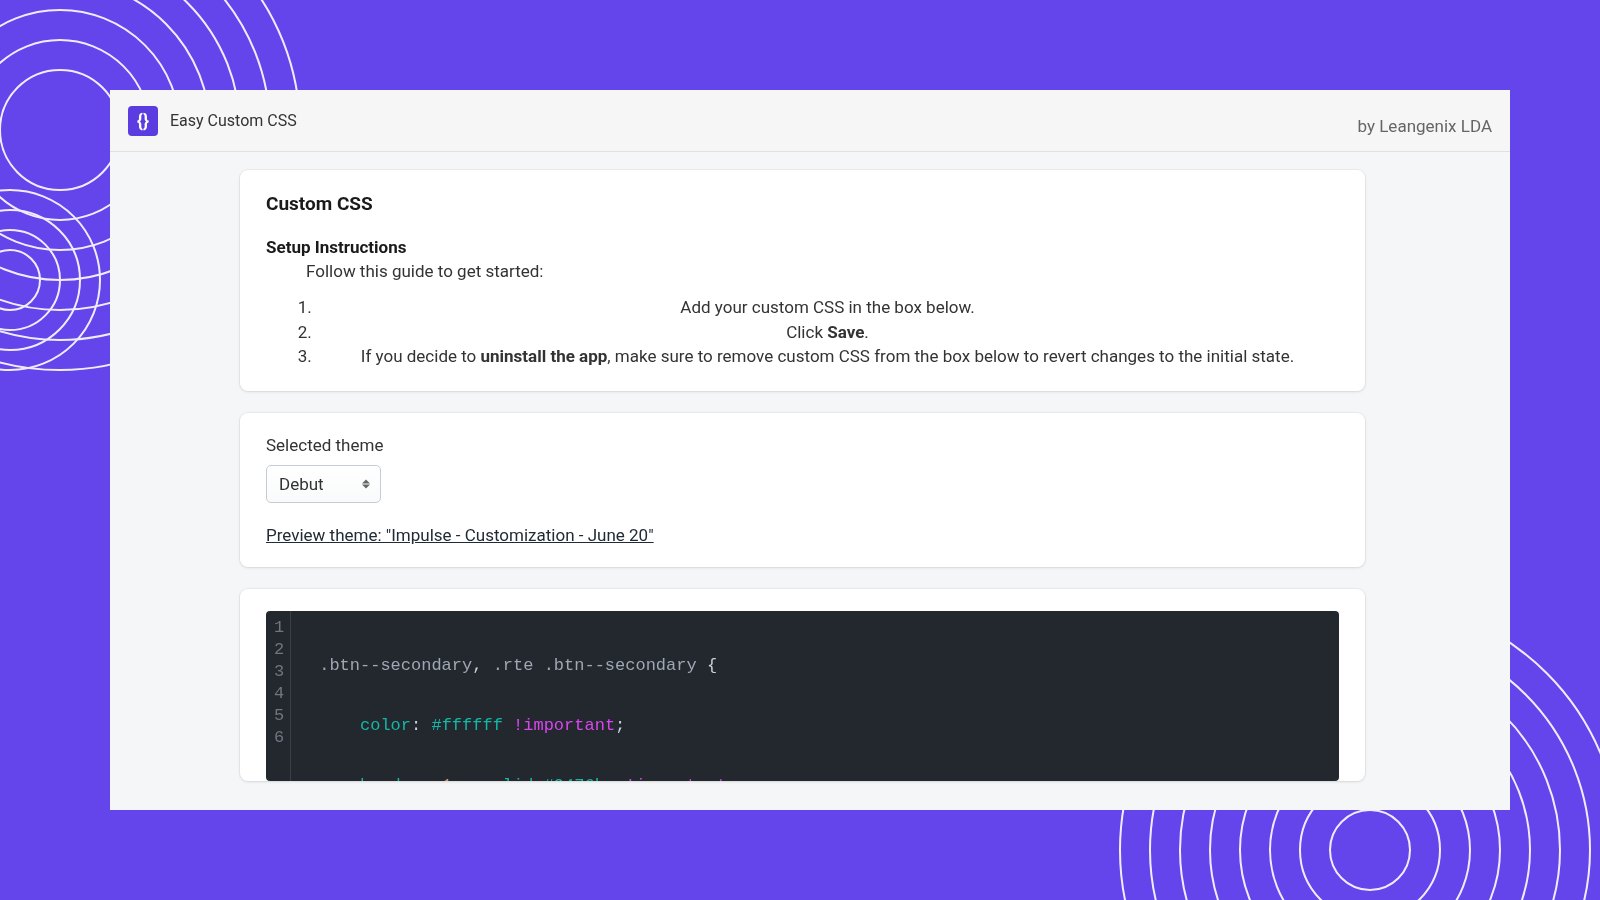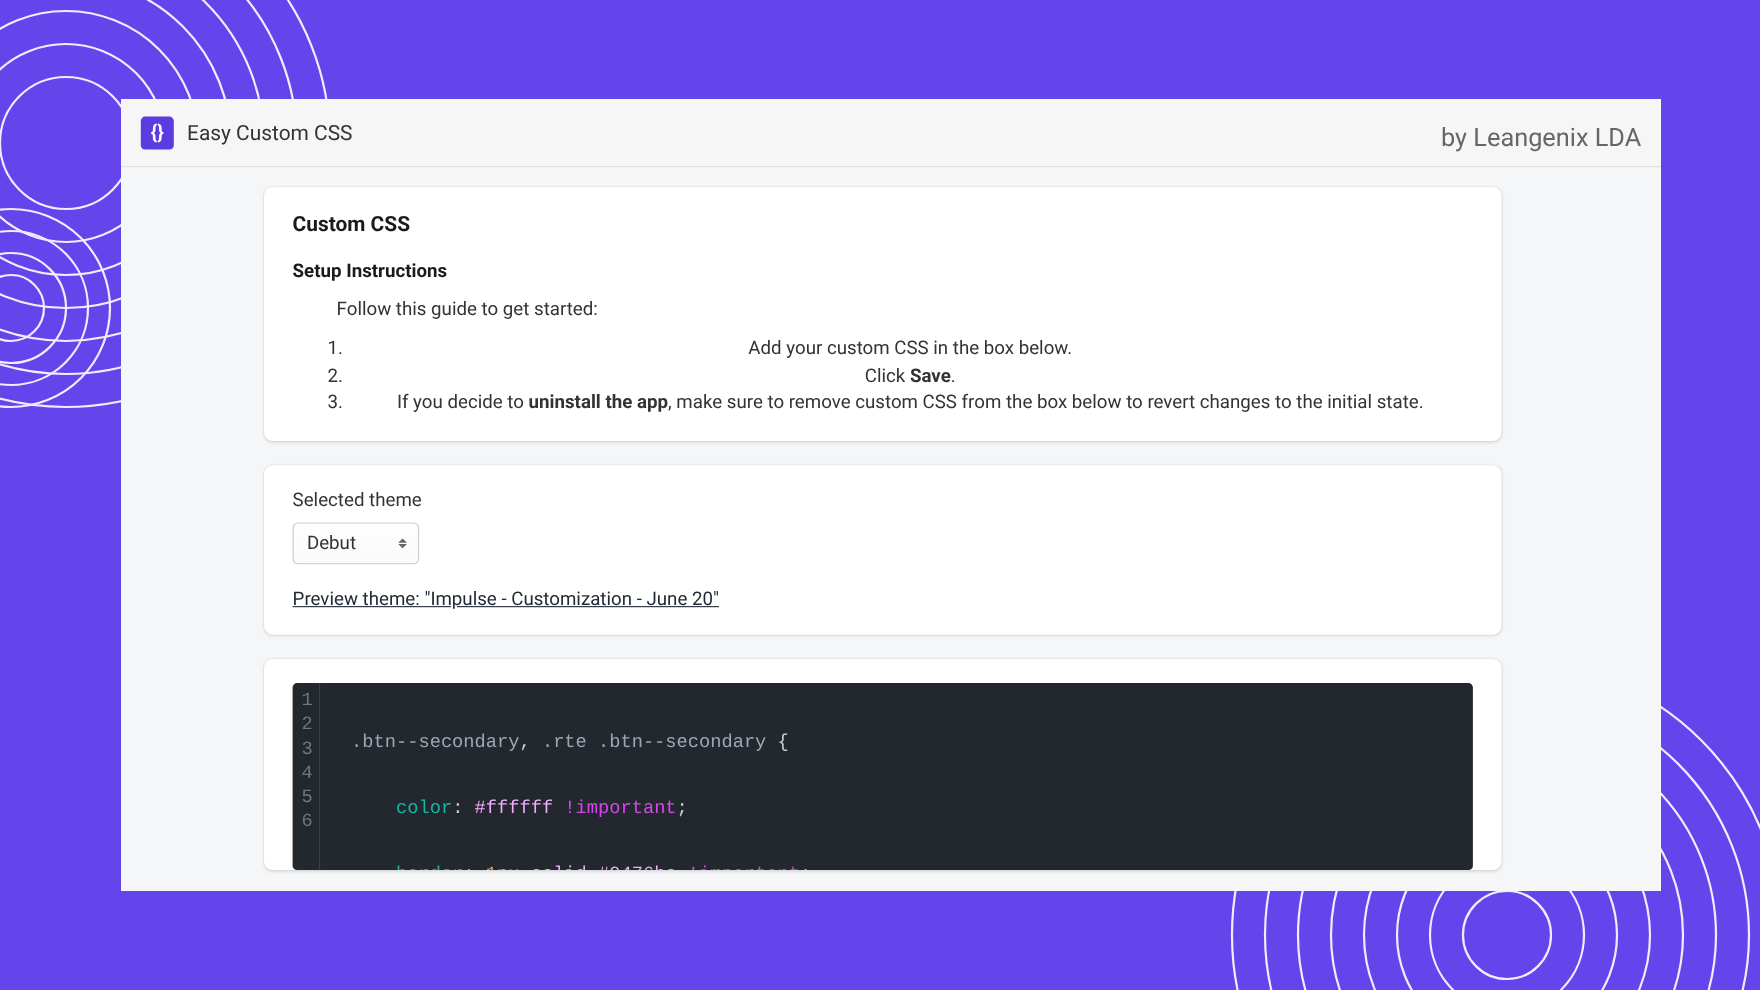--- a/index.html
+++ b/index.html
@@ -30,34 +30,34 @@
     padding: 0 18px;
     border-bottom: 1px solid #e0e0e0;
     background: #f6f6f7;
   }
   .brand { display: flex; align-items: center; gap: 12px; }
   .brand-icon {
     width: 30px; height: 30px; background: #5b3ce0;
     border-radius: 4px; display: flex; align-items: center; justify-content: center;
     color: #fff; font-weight: 700; font-size: 18px;
   }
-  .brand-title { font-size: 19px; font-weight: 400; color: #333; }
-  .vendor { font-size: 23px; color: #666; margin-top: 10px; }
+  .brand-title { font-size: 16px; font-weight: 400; color: #333; }
+  .vendor { font-size: 17px; color: #666; margin-top: 10px; }
   .content {
     padding: 18px 145px 0 130px;
   }
   .card {
     background: #fff;
     border-radius: 8px;
     box-shadow: 0 0 0 1px rgba(63,63,68,0.05), 0 1px 3px rgba(63,63,68,0.12);
     padding: 22px 26px;
     margin-bottom: 22px;
   }
   .card h2 { font-size: 19px; font-weight: 700; color: #1a1a1a; margin-bottom: 22px; }
-  .setup-heading { font-size: 17px; font-weight: 700; color: #1a1a1a; margin-bottom: 14px; }
+  .setup-heading { font-size: 17px; font-weight: 700; color: #1a1a1a; margin-bottom: 4px; }
   .setup-intro { font-size: 17px; color: #333; margin-bottom: 14px; margin-left: 40px; }
   ol.steps { list-style: decimal; padding-left: 50px; }
   ol.steps li { font-size: 17px; color: #333; line-height: 1.45; text-align: center; }
   ol.steps li strong { font-weight: 700; }
   .label { font-size: 17px; color: #333; margin-bottom: 10px; }
   .select-wrap {
     display: inline-flex; align-items: flex-end;
     border: 1px solid #c4cdd5; border-radius: 5px;
     background: linear-gradient(#fff, #f9fafb);
     padding: 8px 12px; min-width: 115px;
@@ -88,21 +88,21 @@
     user-select: none;
   }
   .gutter div { height: 22px; line-height: 22px; }
   .code { padding: 6px 12px; color: #d0d5db; white-space: pre; }
   .code div { height: 22px; line-height: 22px; margin-left: 16px; }
   .tok-sel { color: #9ea7b3; }
   .tok-punct { color: #c9d1d9; }
   .tok-prop { color: #14b8a6; }
   .tok-colon { color: #c9d1d9; }
   .tok-num { color: #d19a66; }
-  .tok-val { color: #f0abfc; }
+  .tok-val { color: #14b8a6; }
   .tok-imp { color: #d946ef; }
 </style>
 </head>
 <body>
 
 <svg class="bg-deco-tl" width="520" height="520" viewBox="0 0 520 520">
   <g fill="none" stroke="#ffffff" stroke-width="2" opacity="0.9">
     <circle cx="130" cy="400" r="30"></circle>
       <circle cx="130" cy="400" r="50"></circle>
       <circle cx="130" cy="400" r="70"></circle>

